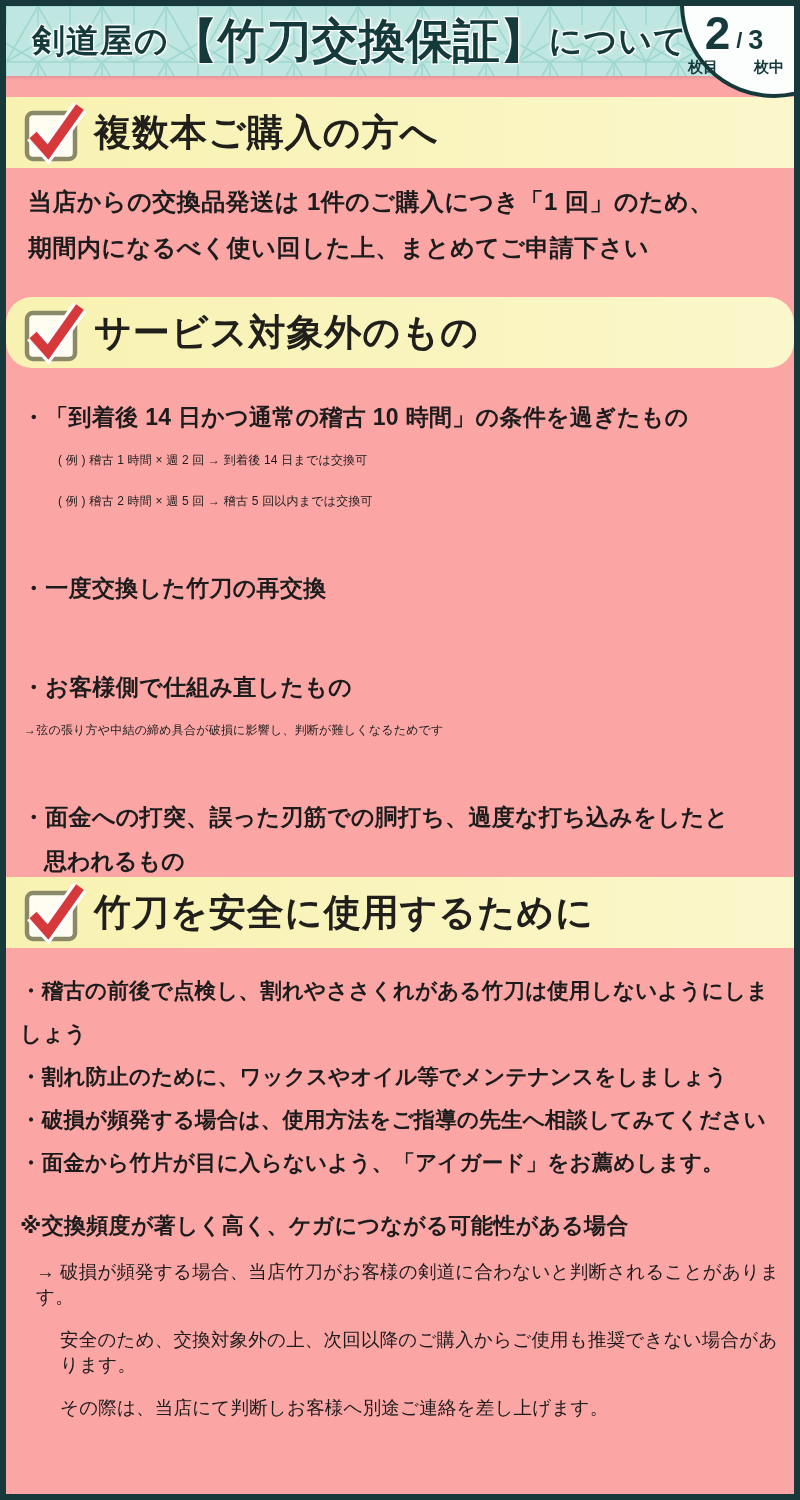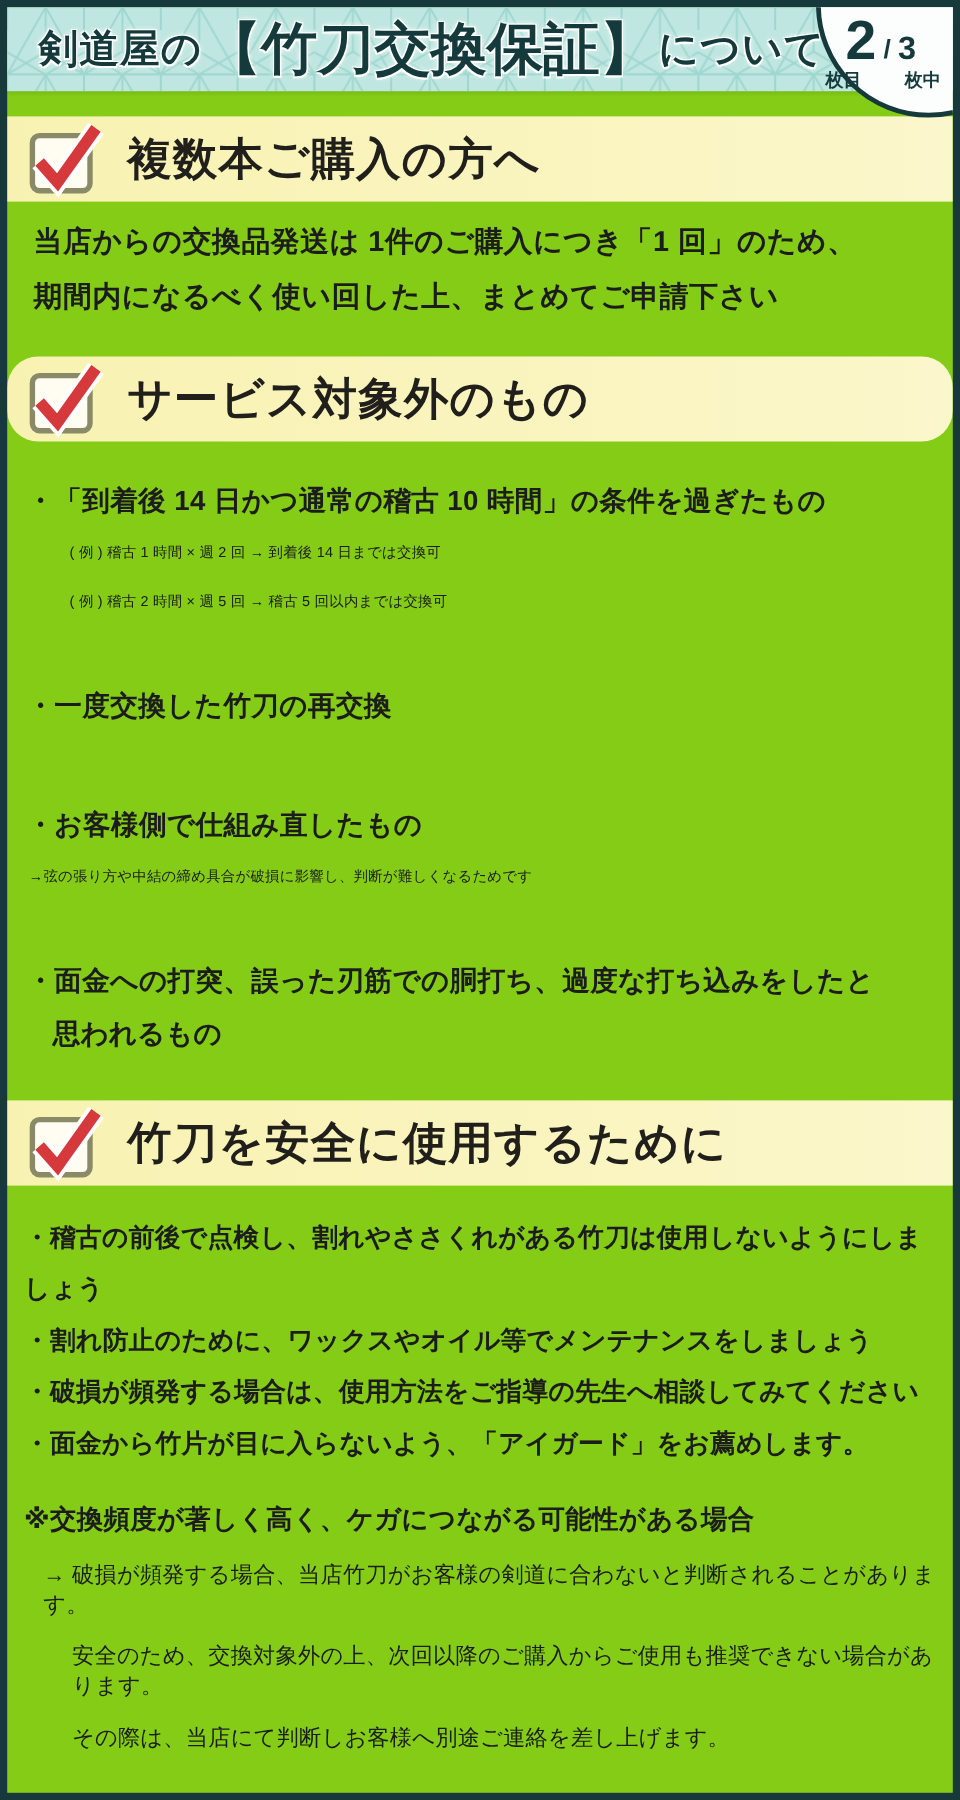--- a/index.html
+++ b/index.html
@@ -2,21 +2,21 @@
 <html lang="ja"><head>
 <meta charset="utf-8">
 <style>
   html,body { margin:0; padding:0; background:#e8e8e8; }
   .page {
     position:relative;
     width:800px; height:1500px;
     box-sizing:border-box;
     margin:0 auto;
     border:6px solid #17393c;
-    background:#84cc16;
+    background:#fca5a5;
     overflow:hidden;
     font-family:"Liberation Sans","DejaVu Sans",sans-serif;
     color:#1c1c1c;
   }
   
   .header-band {
     position:relative;
     height:70px;
     background:#bfe6e0;
     display:flex; align-items:center;
@@ -47,28 +47,28 @@
   .badge-row1 { display:flex; align-items:flex-end; justify-content:center; gap:6px; line-height:1; }
   .badge-num   { font-size:46px; font-weight:bold; }
   .badge-sep   { font-size:22px; font-weight:bold; padding-bottom:4px; }
   .badge-total { font-size:27px; font-weight:bold; padding-bottom:2px; }
   .badge-row2 { display:flex; justify-content:space-between; padding:2px 2px 0 6px; font-size:15px; font-weight:bold; }
   
   .banner {
     height:71px;
     background:linear-gradient(90deg,#f8f2b2 0%,#faf5c2 70%,#fbf7cc 100%);
     display:flex; align-items:center;
-    padding-left:16px; gap:22px;
+    padding-left:16px; gap:10px;
   }
   .banner-title { font-size:37px; font-weight:bold; color:#201f1c; letter-spacing:1px; }
   .chk { width:62px; height:62px; position:relative; flex:0 0 auto; margin-top:2px; }
   .chk svg { position:absolute; left:0; top:-4px; width:66px; height:66px; overflow:visible; }
   .banner-1 { margin-top:21px; }
   .banner-2 { margin-top:33px;border-radius:26px; }
-  .banner-3 { margin-top:40px; }
+  .banner-3 { }
   
   .s1-body { margin-top:18px; padding-left:22px; }
   .s1-body p { margin:0 0 14px 0; font-size:24px; font-weight:bold; line-height:32px; letter-spacing:0.5px; }
   
   .s2-list { padding:0 18px 0 16px; }
   .s2-item { margin-top:58px; }
   .s2-item.first { margin-top:34px; }
   .s2-item.third { margin-top:68px; }
   .item-head { font-size:23px; font-weight:bold; line-height:31px; letter-spacing:0.3px; margin:0; }
   .item-head-cont { font-size:23px; font-weight:bold; line-height:31px; margin:13px 0 0 0; padding-left:22px; }

